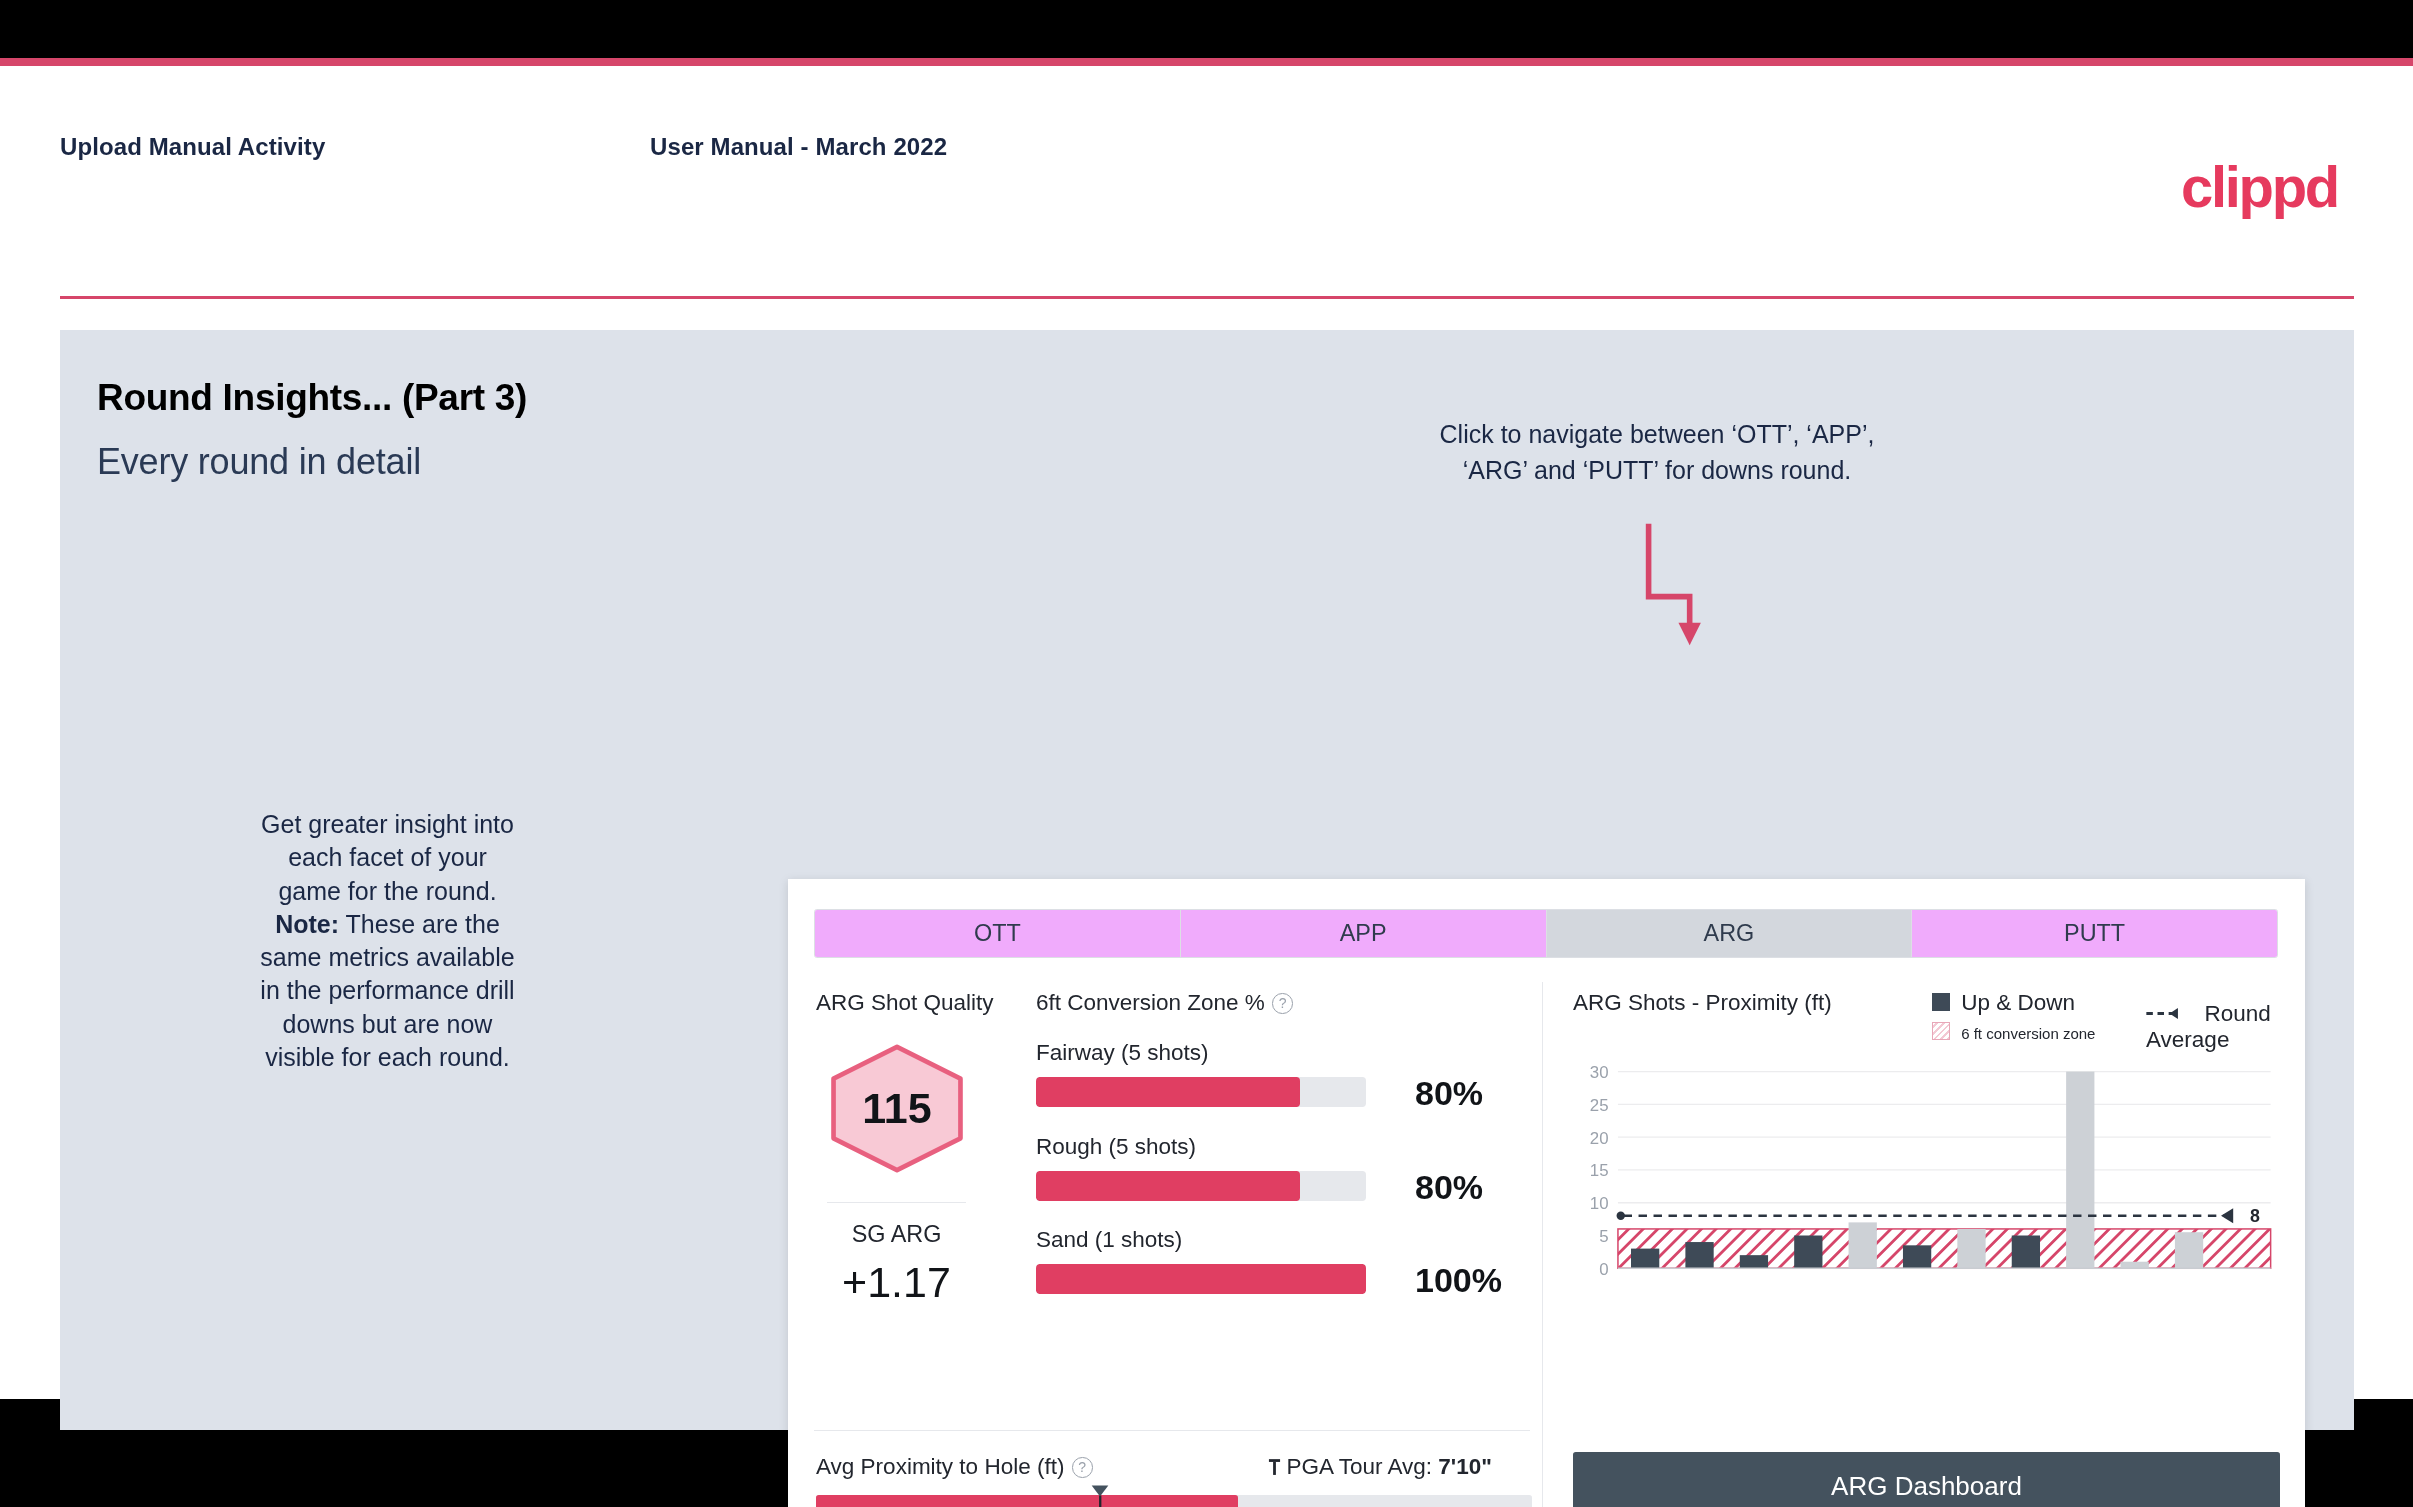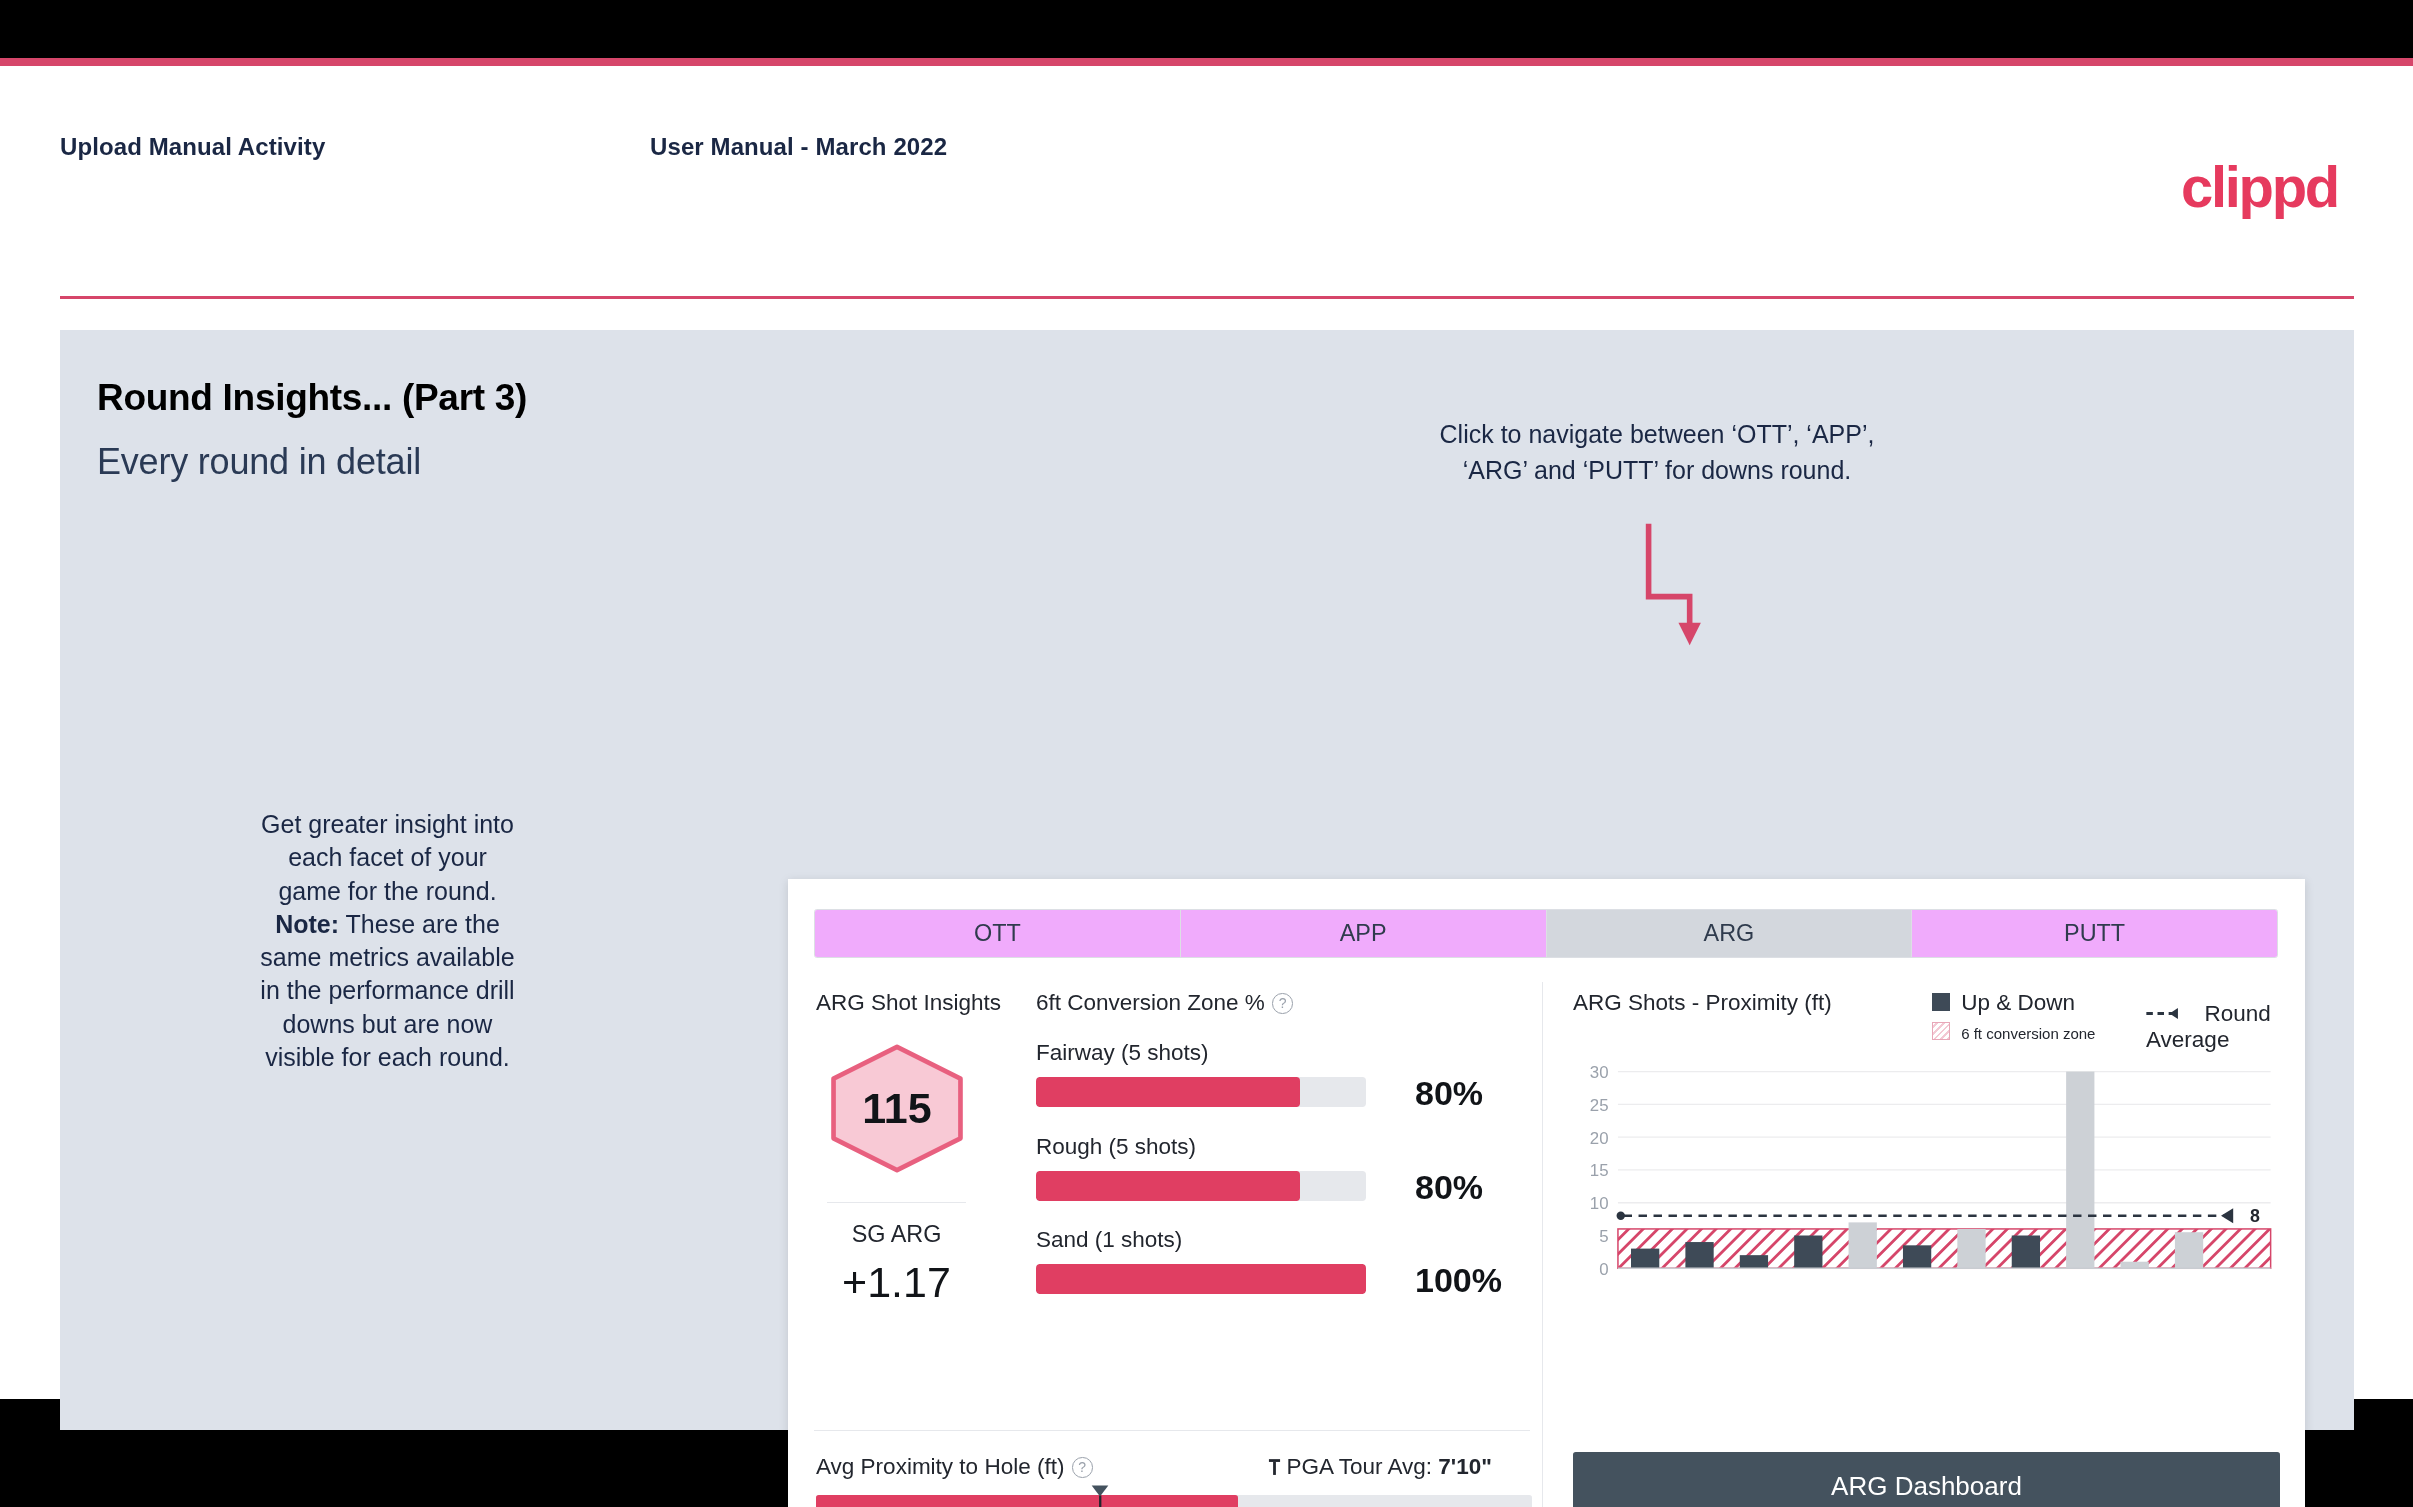--- a/index.html
+++ b/index.html
@@ -226,21 +226,21 @@
       <div class="tabs">
         <div class="tab">OTT</div>
         <div class="tab">APP</div>
         <div class="tab active">ARG</div>
         <div class="tab">PUTT</div>
       </div>
 
       <div class="divider-v"></div>
       <div class="divider-h"></div>
 
-      <div class="lbl lbl-sq">ARG Shot Insights</div>
+      <div class="lbl lbl-sq">ARG Shot Quality</div>
 
       <div class="lbl lbl-cz">
         <span>6ft Conversion Zone %</span><span class="q-icon">?</span>
       </div>
 
       <div class="hexwrap">
         <svg width="140" height="131" viewBox="0 0 150 140">
           <polygon points="75,4 143,38 143,102 75,136 7,102 7,38" fill="#f8c9d5" stroke="#e8607f" stroke-width="5" stroke-linejoin="round"></polygon>
         </svg>
         <div class="hexnum">115</div>

